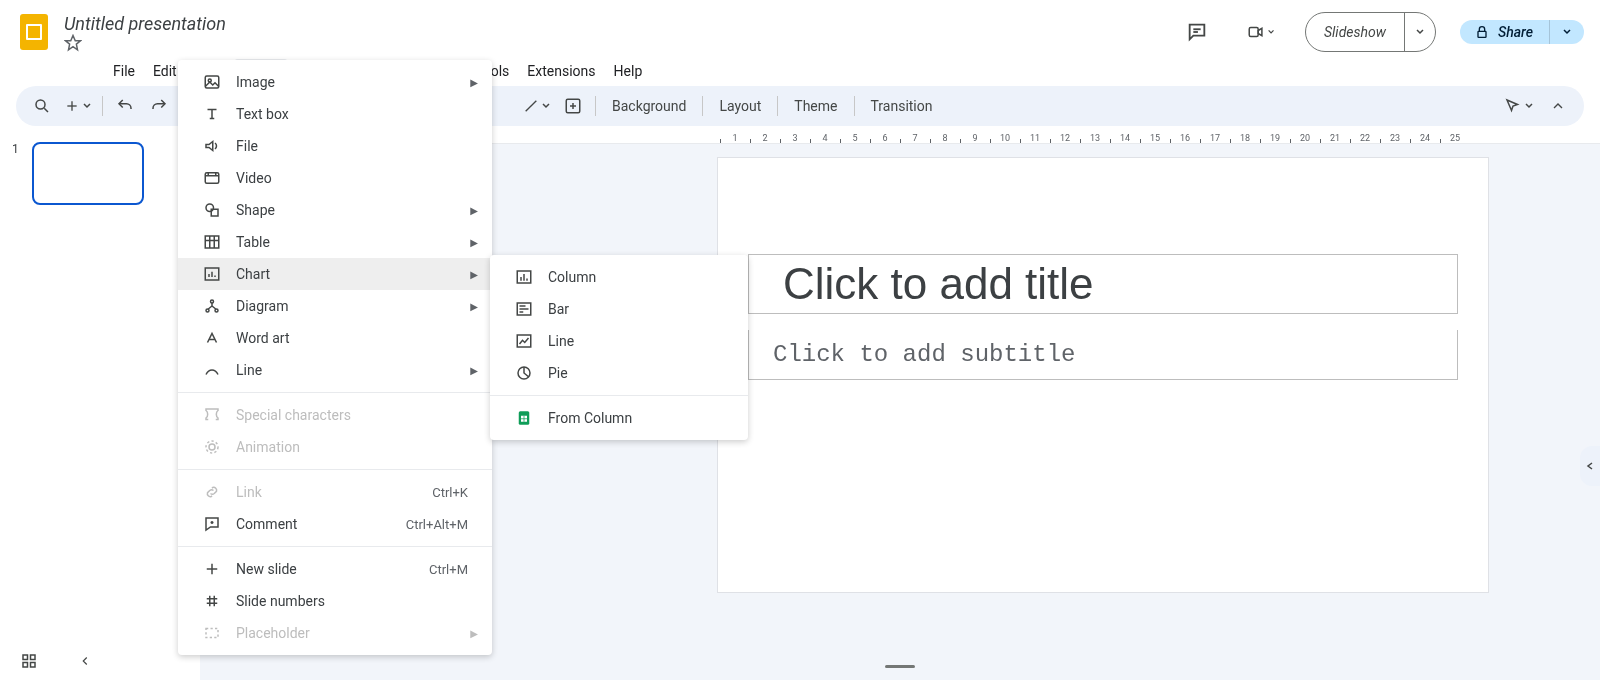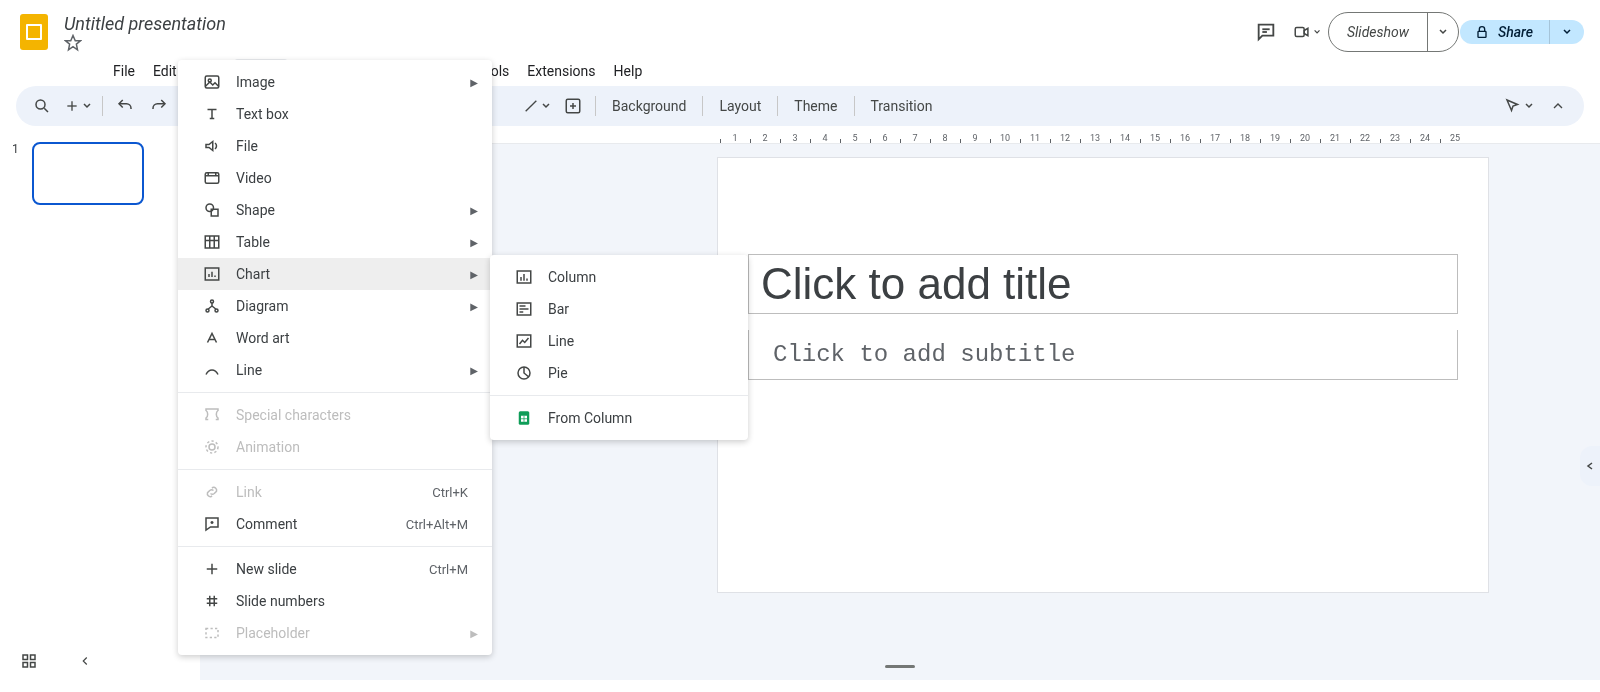--- a/index.html
+++ b/index.html
@@ -4,21 +4,21 @@
 <style>
 * { margin: 0; padding: 0; box-sizing: border-box; font-family: "Google Sans", Roboto, Arial, sans-serif; }
 body { width: 1600px; height: 692px; background: #fff; overflow: hidden; position: relative; }
 
 
 .header { display: flex; align-items: center; padding: 8px 16px 0 16px; height: 56px; font-style: italic; }
 .logo { width: 36px; height: 36px; margin-right: 12px; display:flex; align-items:center; justify-content:center; }
 .title-area { flex: 1; }
 .doc-title { font-size: 18px; color: #3c4043; display: inline-block; }
 .star { margin-left: 10px; color: #5f6368; cursor:pointer; }
-.header-right { display: flex; align-items: center; gap: 1px; }
+.header-right { display: flex; align-items: center; gap: 24px; }
 .icon-btn { width: 40px; height: 40px; display:flex; align-items:center; justify-content:center; border-radius: 20px; color:#444746; cursor:pointer; }
 .meet-btn { display:flex; align-items:center; gap:2px; padding: 0 6px; }
 .slideshow-btn { border:1px solid #747775; border-radius: 24px; height: 40px; display:flex; align-items:center; }
 .slideshow-main { padding: 0 18px; font-size: 14px; color:#444746; border-right:1px solid #747775; height:100%; display:flex; align-items:center;}
 .slideshow-arrow { padding: 0 10px; height:100%; display:flex; align-items:center;}
 .share-btn { background:#c2e7ff; border-radius:24px; height:24px; display:flex; align-items:center; }
 .share-main { padding: 0 16px 0 14px; display:flex; align-items:center; gap:8px; font-size:14px; color:#001d35; font-weight:500;}
 .share-arrow { padding: 0 12px; border-left:1px solid rgba(0,0,0,.15); height:100%; display:flex; align-items:center; color:#001d35;}
 
 
@@ -40,21 +40,21 @@
 .slide-thumb { display:flex; gap:10px; }
 .thumb-num { font-size:12px; color:#3c4043; width:10px; }
 .thumb { width:112px; height:63px; border:2px solid #0b57d0; border-radius:8px; background:#fff; }
 .sidebar-bottom { position:absolute; bottom: 10px; left: 20px; display:flex; gap: 40px; color:#444746; align-items:center;}
 
 .canvas-area { flex:1; background:#f2f5fa; border-top-left-radius:12px; position:relative; overflow:hidden;}
 .ruler { position:absolute; top:0; left:0; right:0; height:18px; background:#fff; display:flex; font-size:9px; color:#5f6368; align-items:flex-end; padding-left:520px; overflow:hidden; border-bottom:1px solid #e8eaed;}
 .ruler-seg { width:30px; text-align:center; position:relative; flex:0 0 30px;}
 .ruler-seg::before { content:""; position:absolute; left:0; bottom:0; width:1px; height:4px; background:#5f6368;}
 .slide { position:absolute; left:518px; top:32px; width:770px; height:434px; background:#fff; box-shadow: 0 0 0 1px rgba(0,0,0,.08); }
-.title-box { position:absolute; left:30px; top:96px; width:710px; height:60px; border:1px solid #bdbdbd; display:flex; align-items:center; padding:0 12px;}
+.title-box { position:absolute; left:30px; top:96px; width:710px; height:60px; border:1px solid #bdbdbd; display:flex; align-items:center; padding:0 34px;}
 .title-ph { font-size:44px; color:#3c4043; font-family: Arial; }
 .sub-box { position:absolute; left:30px; top:172px; width:710px; height:50px; border:1px solid #bdbdbd; border-top:none; display:flex; align-items:center; padding:0 24px;}
 .sub-ph { font-size:24px; color:#5f6368; font-family: Liberation Mono, monospace;}
 .notes-handle { position:absolute; bottom:12px; left:50%; width:30px; height:3px; background:#747775; border-radius:2px; transform:translateX(-50%);}
 
 .explore-tab { position:absolute; right:0; top:320px; width:20px; height:40px; background:#edf2fa; border-radius: 12px 0 0 12px; display:flex; align-items:center; justify-content:center; color:#444746;}
 
 
 .dropdown { position:absolute; background:#fff; box-shadow: 0 2px 6px rgba(0,0,0,.2); border-radius: 4px; padding: 6px 0; z-index:100; font-size:14px; color:#3c4043;}
 .dd-insert { left:178px; top:60px; width:314px; }

